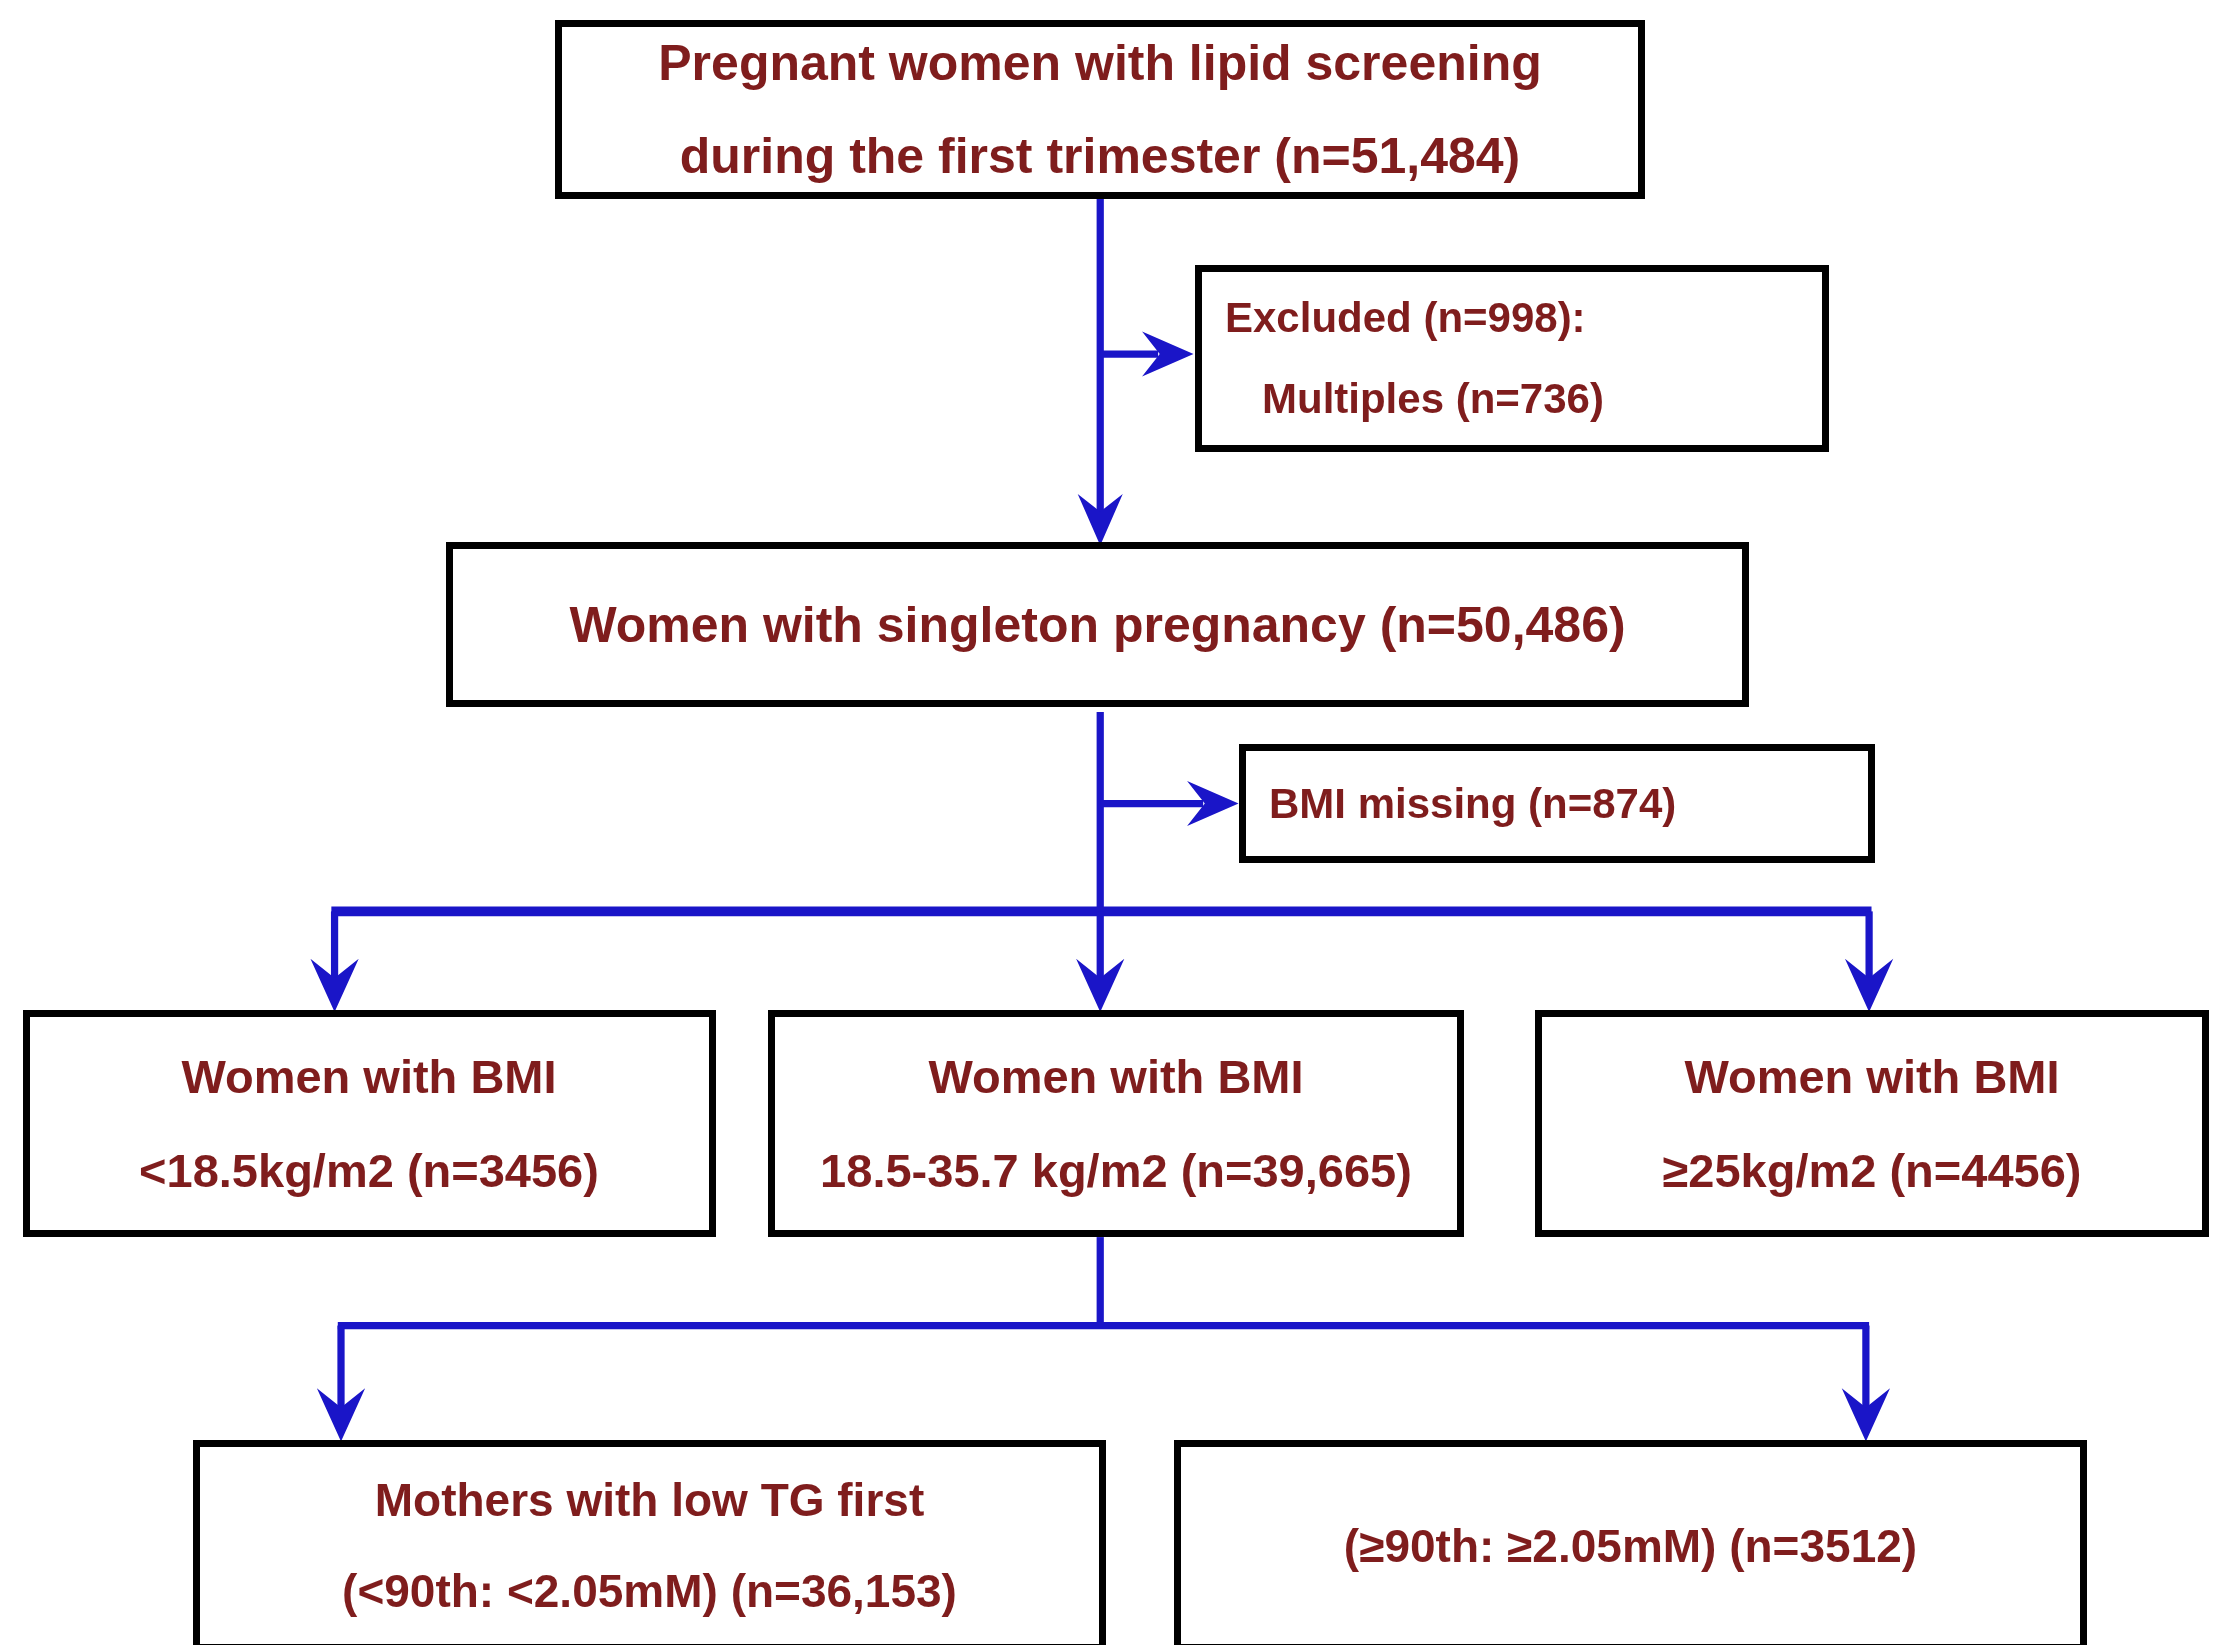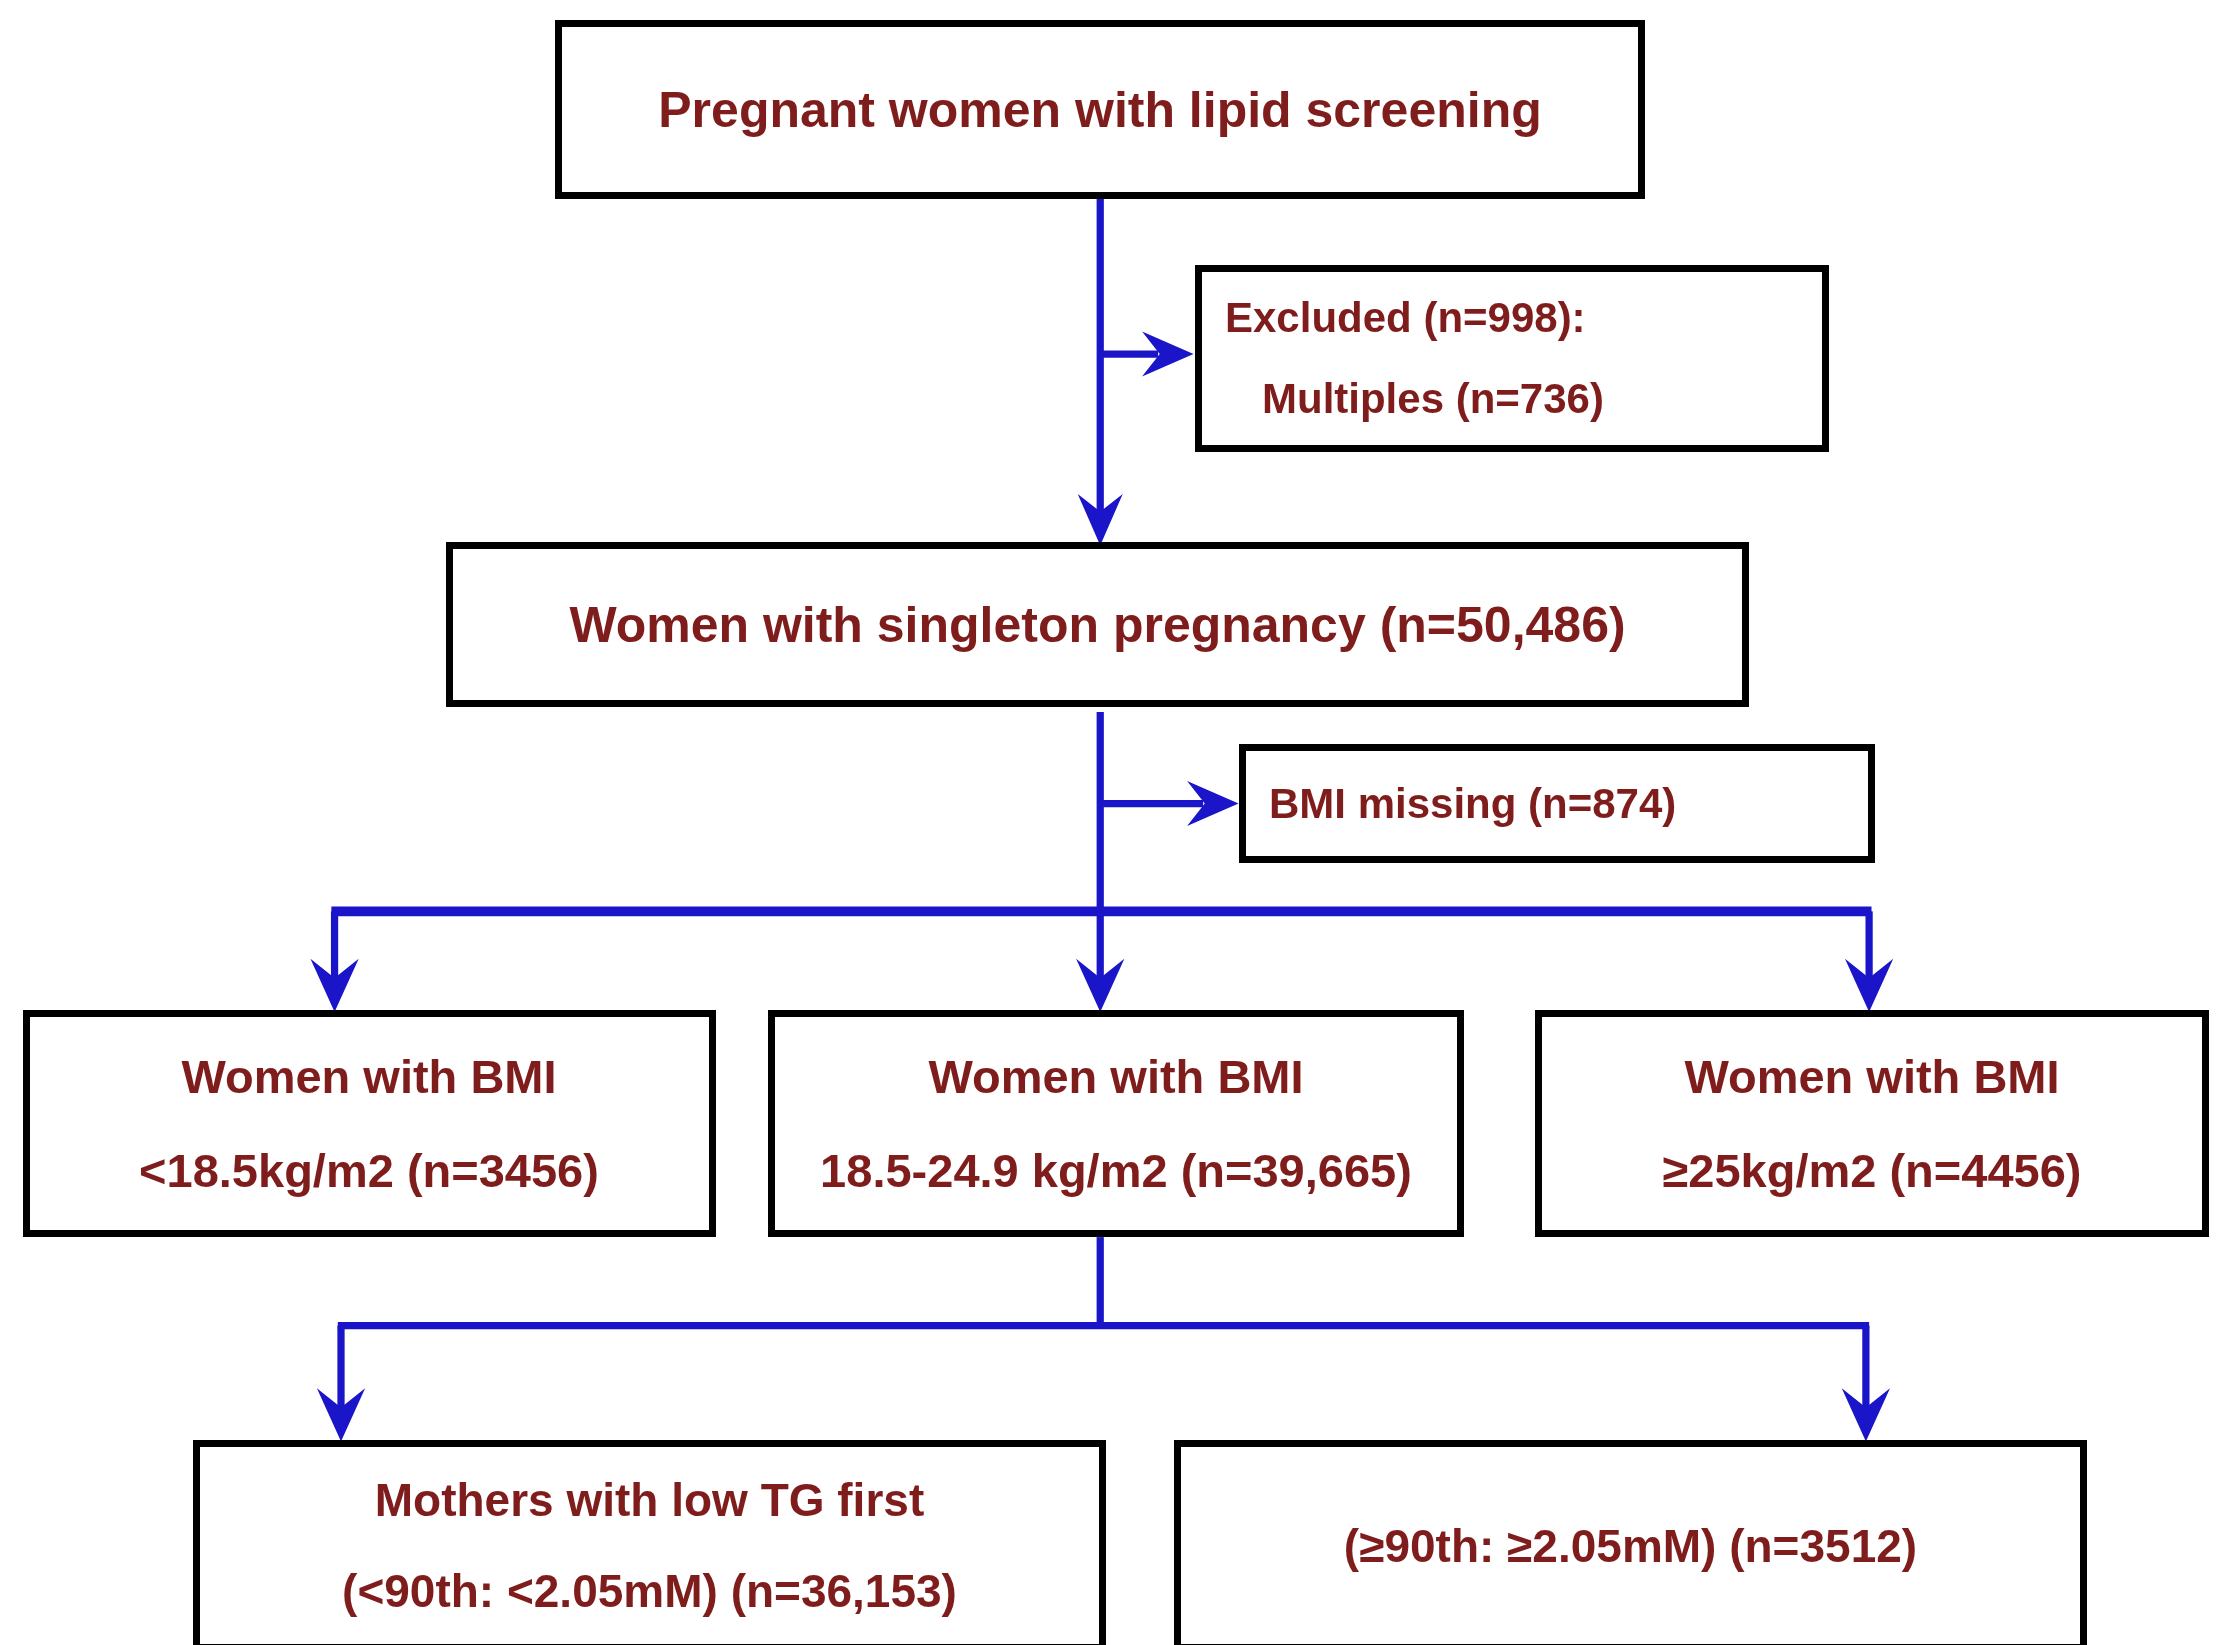--- a/index.html
+++ b/index.html
@@ -169,20 +169,21 @@
     </g>
 
     <g>
       <line x1="2320" y1="1648" x2="2320" y2="1760" stroke="#1a15c8" stroke-width="9"></line>
       <path d="M2320,1792 L2290,1726 L2320,1750 L2350,1726 Z" fill="#1a15c8"></path>
     </g>
   </svg>
 
   <div class="node two-line" id="node-source">
     <span class="line">Pregnant women with lipid screening</span>
+    <span class="line">during the first trimester (n=51,484)</span>
   </div>
 
   <div class="node two-line" id="node-excluded">
     <span class="line">Excluded (n=998):</span>
     <span class="line indent">Multiples (n=736)</span>
   </div>
 
   <div class="node" id="node-singleton">
     <span class="line">Women with singleton pregnancy (n=50,486)</span>
   </div>
@@ -191,21 +192,21 @@
     <span class="line">BMI missing (n=874)</span>
   </div>
 
   <div class="node two-line" id="node-bmi-low">
     <span class="line">Women with BMI</span>
     <span class="line">&lt;18.5kg/m2 (n=3456)</span>
   </div>
 
   <div class="node two-line" id="node-bmi-normal">
     <span class="line">Women with BMI</span>
-    <span class="line">18.5-24.9 kg/m2 (n=39,665)</span>
+    <span class="line">18.5-35.7 kg/m2 (n=39,665)</span>
   </div>
 
   <div class="node two-line" id="node-bmi-high">
     <span class="line">Women with BMI</span>
     <span class="line">≥25kg/m2 (n=4456)</span>
   </div>
 
   <div class="node two-line" id="node-tg-low">
     <span class="line">Mothers with low TG first</span>
     <span class="line">(&lt;90th: &lt;2.05mM) (n=36,153)</span>

